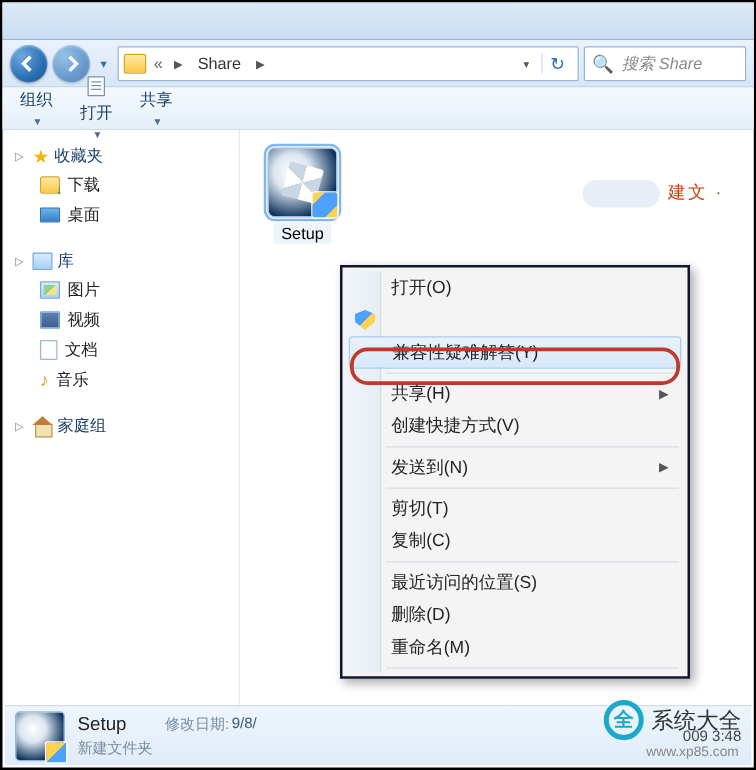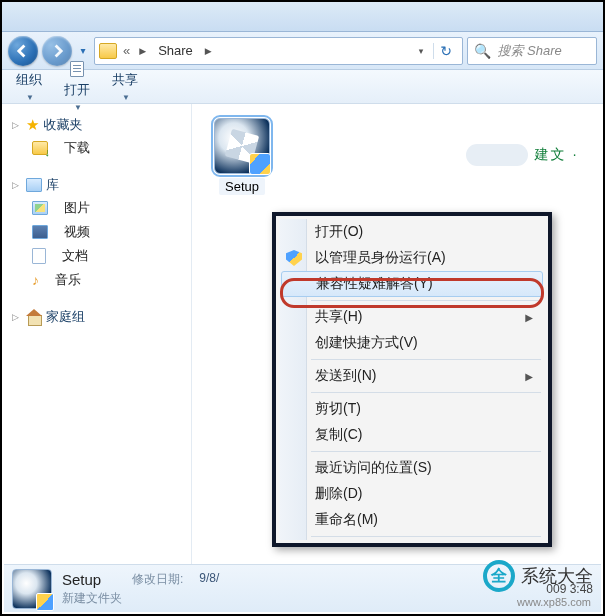--- a/index.html
+++ b/index.html
@@ -31,21 +31,21 @@
   .toolbar .ic { width:16px; height:16px; display:inline-flex; align-items:center; justify-content:center; }
   .ic-page { width:14px; height:16px; background:#fff;border:1px solid #7792b0;border-radius:1px; position:relative;}
   .ic-page::after{content:"";position:absolute;top:3px;left:2px;right:2px;height:1px;background:#7792b0;box-shadow:0 3px 0 #7792b0,0 6px 0 #7792b0;}
 
   
   .main { display:flex; height: calc(100% - 30px - 38px - 34px - 48px); }
   .sidebar { width:190px; border-right:1px solid #e3ebf3; padding:10px 6px; overflow:hidden;}
   .sb-group { margin-bottom:14px; }
   .sb-head { display:flex; align-items:center; gap:4px; font-size:13px; color:#1a3f66; padding:2px 4px; }
   .sb-head .tw { width:10px; color:#888; font-size:9px;}
-  .sb-item { display:flex; align-items:center; gap:16px; padding:3px 4px 3px 24px; font-size:13px; color:#222;text-align:right;}
+  .sb-item { display:flex; align-items:center; gap:6px; padding:3px 4px 3px 24px; font-size:13px; color:#222;text-align:right;}
   .sb-ic { width:18px; height:16px; display:inline-block; }
   .ic-fav { color:#f5b301; font-size:15px;}
   .ic-dl { width:16px;height:14px;background:linear-gradient(#ffe9a6,#f7c948);border:1px solid #d6a823;border-radius:2px; position:relative;}
   .ic-dl::after{content:"↓";position:absolute;right:-3px;bottom:-4px;color:#2e8b2e;font-size:11px;font-weight:bold;}
   .ic-recent { width:16px;height:14px;background:linear-gradient(#ffe9a6,#f7c948);border:1px solid #d6a823;border-radius:2px;position:relative;}
   .ic-recent::after{content:"🔍";position:absolute;right:-5px;bottom:-5px;font-size:10px;}
   .ic-desk { width:16px;height:12px;background:linear-gradient(#6fb4ea,#2f7fc4);border:1px solid #2a6fb5;border-radius:1px;}
   .ic-lib { width:16px;height:14px;background:linear-gradient(#d9ecff,#a9d0f5);border:1px solid #6fa8dc;border-radius:1px;}
   .ic-pic{position:relative;}.ic-pic::after{content:"";position:absolute;inset:2px;background:linear-gradient(135deg,#8fd28f 50%,#f7e27d 50%);}
   .ic-doc{width:14px;height:16px;background:#fff;border:1px solid #9ab6d6;border-radius:1px;}
@@ -55,41 +55,41 @@
   .ic-home::before{content:"";position:absolute;left:2px;top:5px;width:12px;height:9px;background:#f2e2b3;border:1px solid #b89b56;}
   .ic-home::after{content:"";position:absolute;left:0;top:-1px;border-left:8px solid transparent;border-right:8px solid transparent;border-bottom:7px solid #c47b3a;}
 
   .content { flex:1; padding:14px 12px; position:relative; }
   .file-tile { width:76px; text-align:center; }
   .app-icon { width:56px;height:56px; margin:0 auto; background: radial-gradient(circle at 35% 35%, #fff 0%, #dbe6f0 30%, #0a2f5a 75%); border:1px solid #9ab6d6; border-radius:6px; position:relative; display:flex; align-items:center; justify-content:center;}
   .app-icon::before{content:"";position:absolute;width:28px;height:28px;background:conic-gradient(#fff 0 60deg,#c9d6e3 60deg 120deg,#fff 120deg 180deg,#c9d6e3 180deg 240deg,#fff 240deg 300deg,#c9d6e3 300deg 360deg);border-radius:2px;transform:rotate(15deg);}
   .app-icon::after{content:"";position:absolute;right:-2px;bottom:-2px;width:20px;height:20px;background:linear-gradient(135deg,#ffd24d 0 25%,#4ea1ff 25% 50%,#4ea1ff 50% 75%,#ffd24d 75% 100%);border-radius:3px;border:1px solid #fff;}
   .file-label { font-size:13px; margin-top:4px; background:#eef4fb; display:inline-block; padding:1px 6px; border-radius:2px;}
   .selected .app-icon { outline:2px solid #7fb7ee; outline-offset:1px; background-color:#e4f0fb;}
-  .cloud { position:absolute; right:24px; top:40px; color:#15803d; font-size:14px; letter-spacing:2px;}
+  .cloud { position:absolute; right:24px; top:40px; color:#c2410c; font-size:14px; letter-spacing:2px;}
   .cloud .blob{display:inline-block;width:62px;height:22px;background:#e7eef5;border-radius:11px;margin-right:6px;vertical-align:middle;}
 
   
-  .ctxmenu { position:absolute; left:270px; top:210px; width:280px; background:#f4f4f4; border:4px solid #0f172a; box-shadow:3px 3px 8px rgba(0,0,0,.35); font-size:14px; padding:3px; z-index:50;}
+  .ctxmenu { position:absolute; left:270px; top:210px; width:280px; background:#f4f4f4; border:2px solid #0f172a; box-shadow:3px 3px 8px rgba(0,0,0,.35); font-size:14px; padding:3px; z-index:50;}
   .ctxmenu .gutter { position:absolute; left:3px; top:3px; bottom:3px; width:28px; background:linear-gradient(to right,#f0f4f9,#e6edf5); border-right:1px solid #d4dde7;}
   .ctx-item { position:relative; display:flex; align-items:center; height:26px; padding-left:36px; padding-right:12px; color:#222;}
   .ctx-item.hover { background:linear-gradient(#e9f2fc,#d6e8fa); border:1px solid #a7cdf0; border-radius:3px; margin:0 2px; padding-left:34px;}
   .ctx-item .arrow { margin-left:auto; font-size:10px; color:#555;}
   .ctx-item .ic-shield { position:absolute; left:7px; width:16px;height:16px;background:linear-gradient(135deg,#4ea1ff 50%,#ffd24d 50%);clip-path:polygon(50% 0,100% 20%,100% 60%,50% 100%,0 60%,0 20%);}
   .ctx-sep { height:1px; background:#d4dde7; margin:3px 4px 3px 32px;}
   .ctx-highlight-ring { position:absolute; left:278px; top:276px; width:264px; height:30px; border:3px solid #c0392b; border-radius:14px; z-index:60; pointer-events:none;}
 
   
   .statusbar { position:absolute; left:2px; right:2px; bottom:2px; height:48px; background:linear-gradient(#eef5fc,#dfecf8); border-top:1px solid #cfddeb; display:flex; align-items:center; padding:4px 8px; gap:10px; font-size:12px; color:#3a5577;}
   .sb-thumb { width:40px;height:40px; background: radial-gradient(circle at 35% 35%, #fff 0%, #dbe6f0 30%, #0a2f5a 75%); border:1px solid #9ab6d6; border-radius:4px; position:relative;}
   .sb-thumb::after{content:"";position:absolute;right:-3px;bottom:-3px;width:16px;height:16px;background:linear-gradient(135deg,#ffd24d 0 50%,#4ea1ff 50% 100%);border-radius:2px;border:1px solid #fff;}
   .sb-title{font-size:15px;color:#222;}
   .sb-sub{color:#7a8ea3;}
   .sb-col{display:flex;flex-direction:column;gap:2px;}
-  .sb-kv{display:flex;gap:16px;margin-top:39px;}
+  .sb-kv{display:flex;gap:2px;margin-top:39px;}
   .sb-k{color:#7a8ea3;}
   .sb-right{margin-left:auto;color:#444;}
 
   
   .wm { position:absolute; right:10px; bottom:22px; display:flex; align-items:center; gap:6px; z-index:70;}
   .wm-ic{width:32px;height:32px;border:4px solid #1ba8c9;border-radius:50%;display:flex;align-items:center;justify-content:center;color:#1ba8c9;font-weight:bold;font-size:16px;}
   .wm-txt{font-size:18px;color:#333;font-weight:500;}
   .wm-url{position:absolute;right:12px;bottom:6px;font-size:11px;color:#888;z-index:70;}
 </style>
 </head>
@@ -152,20 +152,24 @@
       <div class="sb-group">
         <div class="sb-head">
           <span class="tw">▷</span>
           <span class="ic-fav">★</span>
           <span>收藏夹</span>
         </div>
         <div class="sb-item">
             <span class="sb-ic ic-dl"></span>
             <span>下载</span>
           </div>
+        <div class="sb-item">
+            <span class="sb-ic ic-desk"></span>
+            <span>桌面</span>
+          </div>
       </div>
 
       <div class="sb-group">
         <div class="sb-head">
           <span class="tw">▷</span>
           <span class="sb-ic ic-lib"></span>
           <span>库</span>
         </div>
         <div class="sb-item">
             <span class="sb-ic ic-lib ic-pic"></span>
@@ -205,21 +209,20 @@
     </div>
   </div>
 
   <div class="ctxmenu">
     <div class="gutter"></div>
     <div class="ctx-item">
         <span>打开(O)</span>
       </div>
     <div class="ctx-item">
         <span class="ic-shield"></span>
-        <span>以管理员身份运行(A)</span>
       </div>
     <div class="ctx-item hover">
         <span>兼容性疑难解答(Y)</span>
       </div>
     <div class="ctx-sep"></div>
     <div class="ctx-item">
         <span>共享(H)</span>
         <span class="arrow">▶</span>
       </div>
     <div class="ctx-item">

